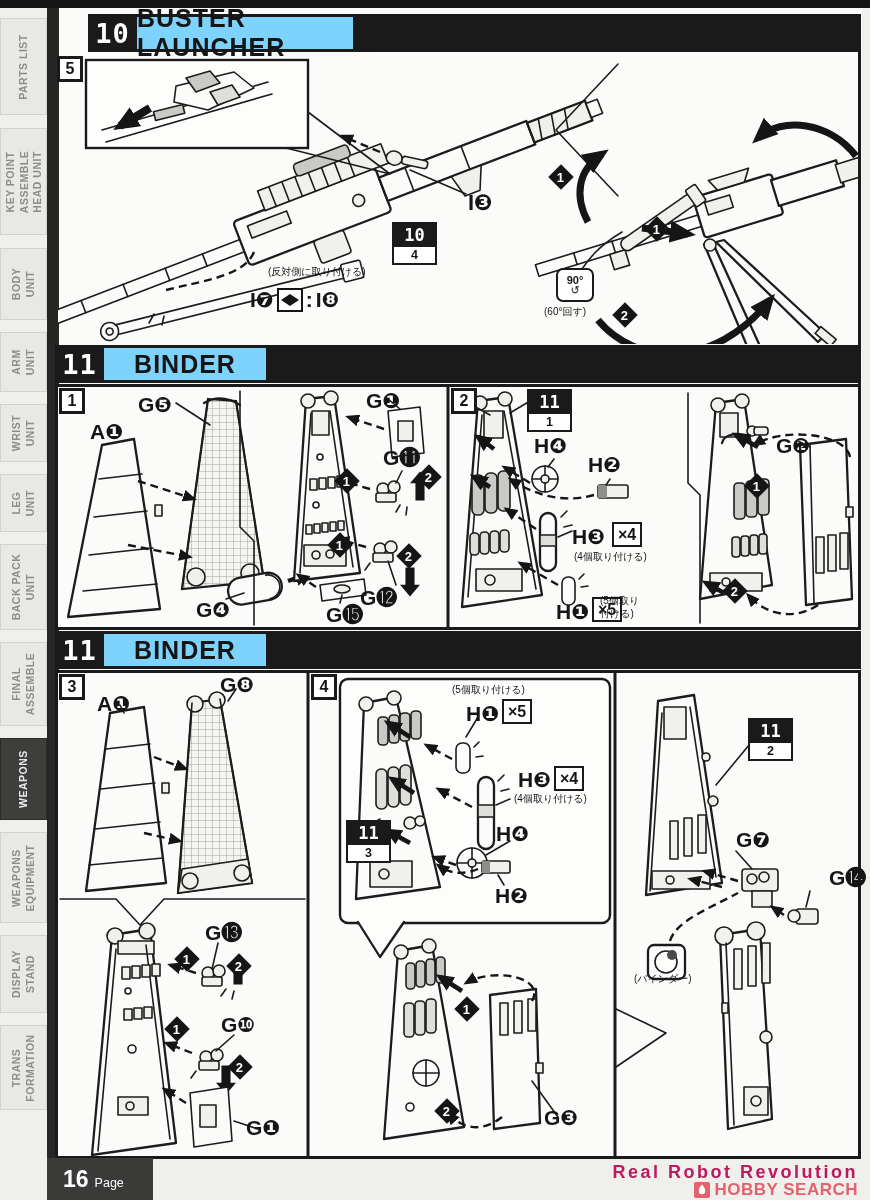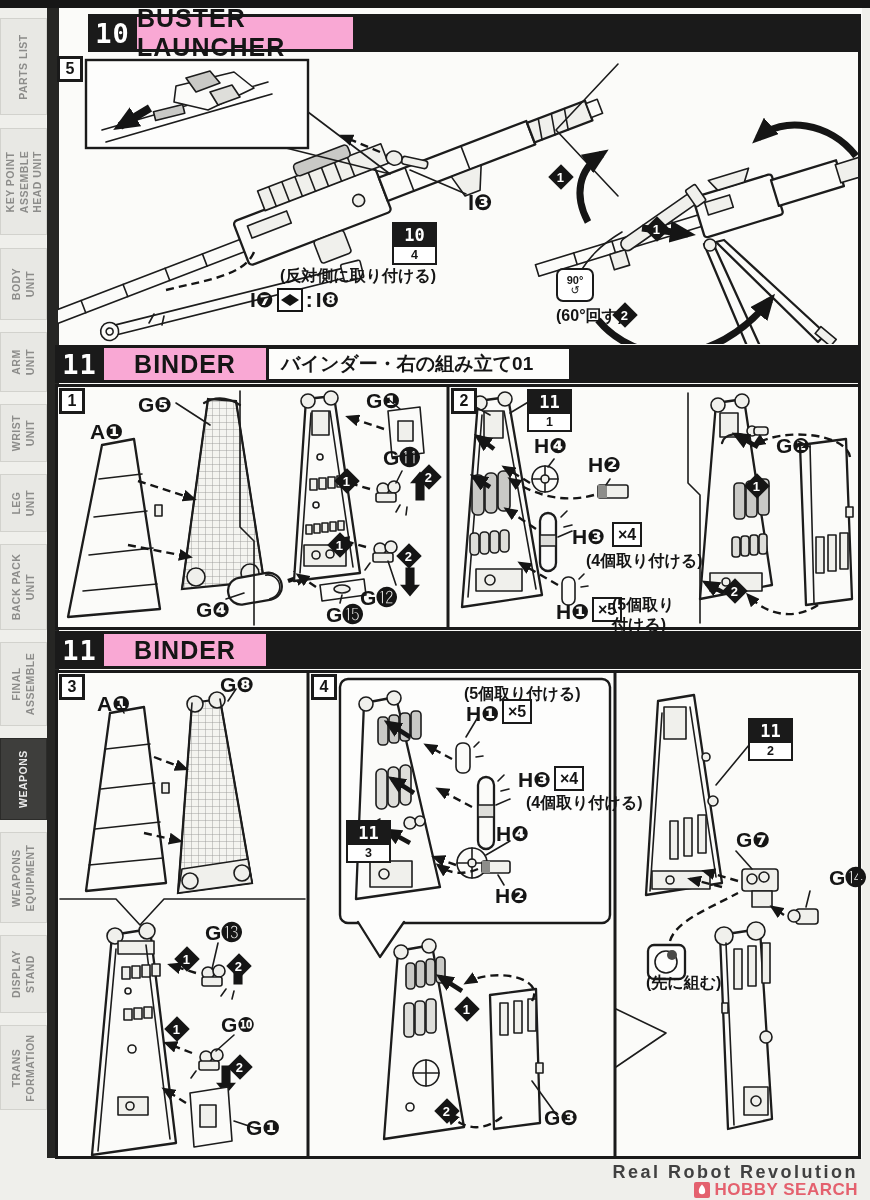--- a/index.html
+++ b/index.html
@@ -15,40 +15,40 @@
   .tab .lab{position:absolute;left:50%;top:50%;transform:translate(-50%,-50%) rotate(-90deg);
             white-space:pre;text-align:center;font-size:10.5px;font-weight:bold;letter-spacing:.5px;
             line-height:1.3;color:#8c8c8a;}
   .tab.active{background:#3e3e3c;border-color:#2c2c2a;}
   .tab.active .lab{color:#eaeaea;}
 
   
   .sec-header{position:absolute;height:38px;background:#1a1a1a;display:flex;align-items:stretch;}
   .sec-num{width:49px;display:flex;align-items:center;justify-content:center;color:#fff;
            font-family:"DejaVu Sans Mono",monospace;font-weight:bold;font-size:27px;letter-spacing:1px;}
-  .sec-name{margin:3px 3px 3px 0;background:#f9a8d4;display:flex;align-items:center;justify-content:center;
+  .sec-name{margin:3px 3px 3px 0;background:#7dd3fc;display:flex;align-items:center;justify-content:center;
             font-weight:bold;font-size:25px;letter-spacing:1px;}
   .sec-sub{margin:4px 0;background:#fdfdfb;display:flex;align-items:center;padding:0 12px;
            font-size:19px;font-weight:600;}
   .sec-rest{flex:1;}
   .h10 .sec-name{width:216px;} .h10 .sec-sub{width:332px;}
   .h11 .sec-name{width:162px;} .h11 .sec-sub{width:276px;}
 
   
   .panel{position:absolute;border:3px solid #1a1a1a;background:#fbfbf9;box-sizing:border-box;}
 
   .art{position:absolute;}
 
   
   .step-badge{position:absolute;width:26px;height:26px;background:#fff;border:3px solid #1a1a1a;
               box-sizing:border-box;display:flex;align-items:center;justify-content:center;
               font-weight:bold;font-size:16px;}
   .plabel{position:absolute;font-weight:bold;font-size:21px;white-space:nowrap;}
   .plabel.big{font-size:22px;}
-  .note{position:absolute;font-size:16px;font-weight:700;white-space:pre-line;line-height:1.25;margin-left:12px;}
+  .note{position:absolute;font-size:10px;font-weight:400;white-space:pre-line;line-height:1.25;}
   .refbox{position:absolute;width:45px;}
   .refbox .rt{height:25px;background:#1a1a1a;color:#fff;display:flex;align-items:center;justify-content:center;
               font-family:"DejaVu Sans Mono",monospace;font-weight:bold;font-size:17px;}
   .refbox .rb{height:16px;background:#fff;border:2.5px solid #1a1a1a;border-top:none;display:flex;
               align-items:center;justify-content:center;font-weight:bold;font-size:12.5px;}
   .seq{position:absolute;width:18px;height:18px;background:#151515;transform:rotate(45deg);
        display:flex;align-items:center;justify-content:center;}
   .seq span{transform:rotate(-45deg);color:#fff;font-size:13px;font-weight:bold;}
   .countbox{position:absolute;border:2.5px solid #1a1a1a;background:#fff;font-weight:bold;font-size:16px;
             padding:1px 4px;line-height:1.2;}
@@ -62,21 +62,21 @@
   .rot{position:absolute;width:38px;height:34px;border:2px solid #1a1a1a;border-radius:7px;background:#fff;
        box-sizing:border-box;display:flex;flex-direction:column;align-items:center;justify-content:center;line-height:1;}
   .rot .rn{font-size:11px;font-weight:bold;}
   .rot .rc{font-size:11px;margin-top:-1px;}
 
   
   .page-box{position:absolute;left:47px;top:1158px;width:106px;height:42px;background:#3a3a38;color:#fff;
             display:flex;align-items:baseline;gap:6px;padding-left:16px;box-sizing:border-box;padding-top:8px;}
   .page-box .pn{font-size:23px;font-weight:600;}
   .page-box .pl{font-size:12.5px;}
-  .brand{position:absolute;left:420px;top:1162px;width:438px;text-align:right;color:#404040;
+  .brand{position:absolute;left:420px;top:1162px;width:438px;text-align:right;color:#be185d;
          font-weight:bold;font-size:18px;letter-spacing:2.5px;}
   .logo-row{position:absolute;right:12px;top:1180px;display:flex;align-items:center;gap:4px;}
   .logo-text{color:#e4616e;font-weight:bold;font-size:17px;letter-spacing:.5px;}
 
   
   svg .st{stroke:#1c1c1c;stroke-width:1.6;fill:none;stroke-linejoin:round;stroke-linecap:round;}
   svg .st2{stroke:#1c1c1c;stroke-width:2.3;fill:none;stroke-linejoin:round;stroke-linecap:round;}
   svg .fw{fill:#fbfbf9;} svg .fe{fill:#f0f0ec;} svg .fg{fill:#c9c9c6;} svg .fg2{fill:#dededa;} svg .fc{fill:#fdfdfc;}
   svg .dash{stroke:#151515;stroke-width:2.4;stroke-dasharray:8 5;fill:none;}
   svg .thick{stroke:#151515;stroke-width:7;fill:none;}
@@ -271,21 +271,20 @@
   <span class="seq" style="left:648px;top:220px">
       <span>1</span>
     </span>
   <span class="seq" style="left:616px;top:306px">
       <span>2</span>
     </span>
 
   <header class="sec-header h11" style="left:55px;top:345px;width:806px;">
     <div class="sec-num">11</div>
     <div class="sec-name">BINDER</div>
-    <div class="sec-sub">バインダー・右の組み立て01</div>
     <div class="sec-rest"></div>
   </header>
 
   <div class="panel" style="left:55px;top:384px;width:806px;height:246px;"></div>
   <svg class="art" style="left:58px;top:387px" width="800" height="240" viewBox="0 0 800 240">
 
     <polygon class="fw st2" points="44,58 76,52 102,222 10,230"></polygon>
     <path class="st" d="M41,92 L84,87 M36,130 L89,124 M31,168 L95,161 M25,204 L99,197"></path>
     <rect x="97" y="118" width="7" height="11" class="fe st"></rect>
     <polygon points="150,12 178,14 206,194 124,202" fill="url(#mesh)" stroke="#1c1c1c" stroke-width="2.2"></polygon>
@@ -694,22 +693,26 @@
       <span>2</span>
     </span>
   <span class="plabel" style="left:544px;top:1106px">G❸</span>
 
   <div class="refbox" style="left:748px;top:718px">
     <div class="rt">11</div>
     <div class="rb">2</div>
   </div>
   <span class="plabel" style="left:736px;top:828px">G❼</span>
   <span class="plabel" style="left:829px;top:866px">G⓮</span>
-  <span class="note" style="left:634px;top:973px">(先に組む)</span>
-
+  <span class="note" style="left:634px;top:973px">(バインダー)</span>
+
+  <div class="page-box">
+    <span class="pn">16</span>
+    <span class="pl">Page</span>
+  </div>
   <div class="brand">Real Robot Revolution</div>
   <div class="logo-row">
     <svg width="16" height="16" viewBox="0 0 16 16">
       <rect width="16" height="16" rx="2" fill="#e4616e"></rect>
       <path d="M8 2.5 C10.2 4.8 11.2 6.5 11.2 9 a3.2 3.2 0 0 1 -6.4 0 C4.8 6.5 5.8 4.8 8 2.5 Z" fill="#fff"></path>
     </svg>
     <span class="logo-text">HOBBY SEARCH</span>
   </div>
 </div>
 

